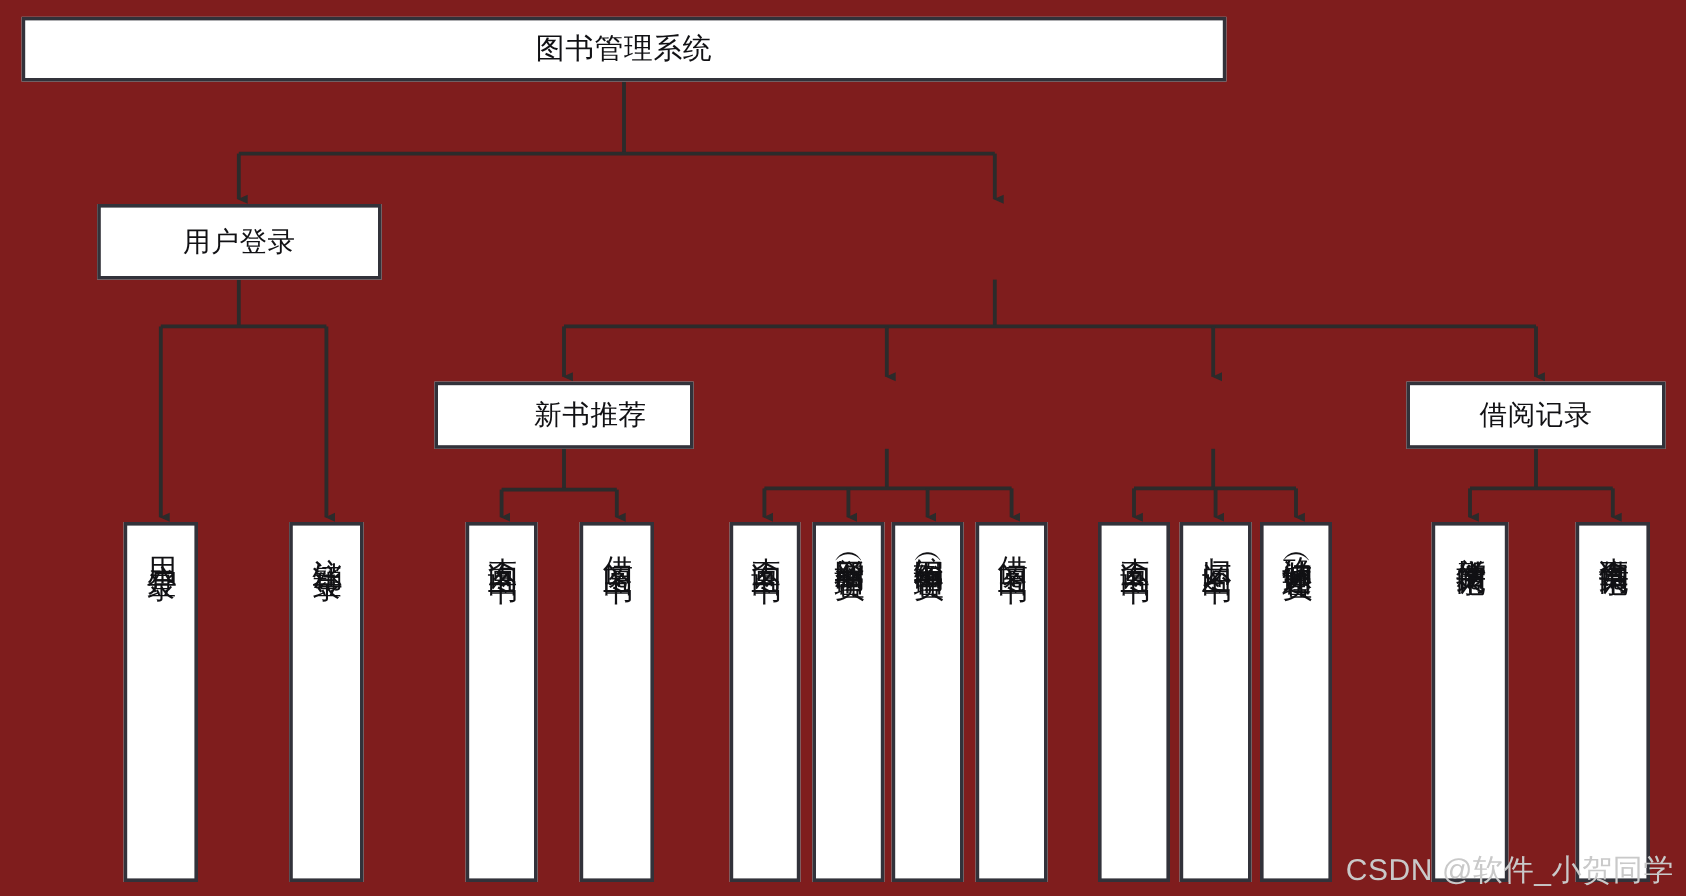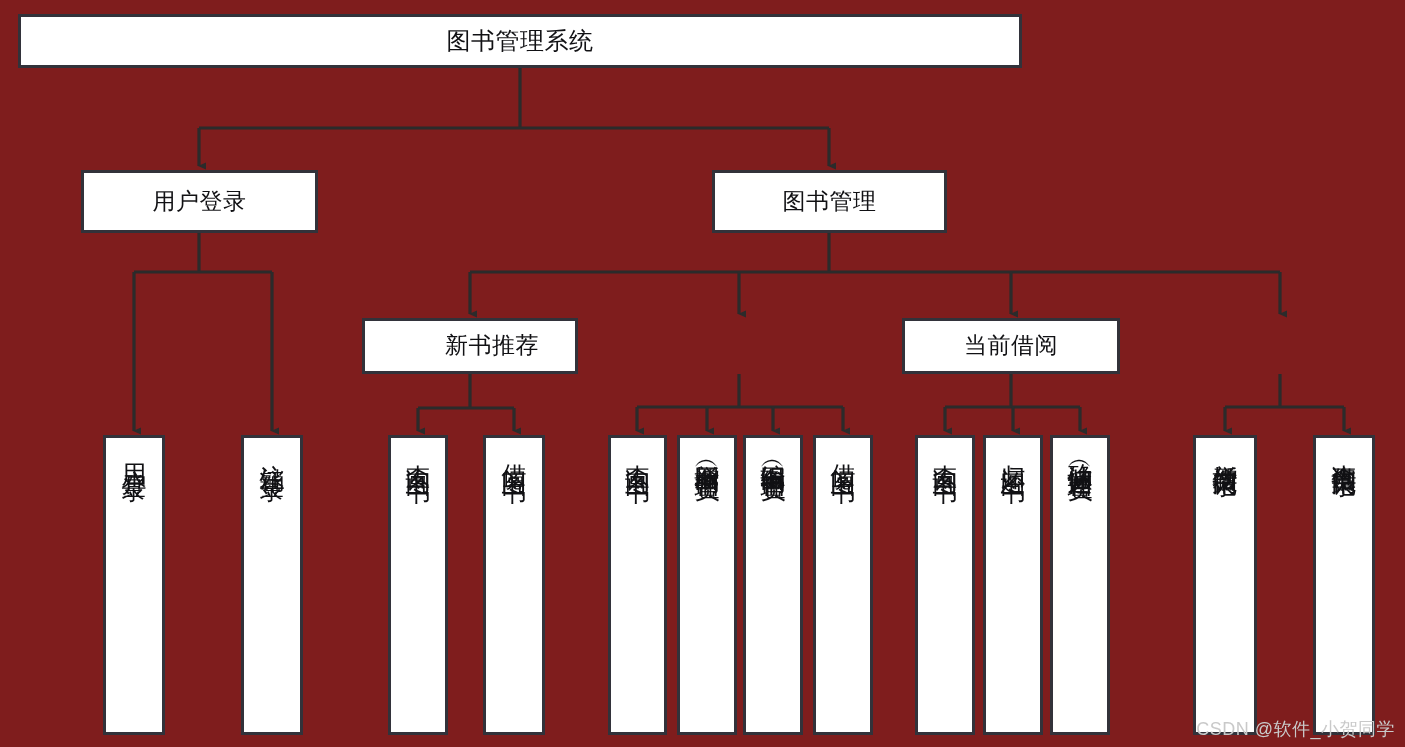--- a/index.html
+++ b/index.html
@@ -62,21 +62,21 @@
     letter-spacing: 5px;
     white-space: nowrap;
   }
   .node.vert.tall-text .label {
     letter-spacing: 2px;
   }
   .watermark {
     position: absolute;
     right: 10px;
     bottom: 6px;
-    font-size: 18px;
+    font-size: 25px;
     color: #c9c9c9;
     letter-spacing: 0.5px;
     white-space: nowrap;
     user-select: none;
   }
 </style>
 </head>
 <body>
 
 <div id="canvas">
@@ -131,29 +131,26 @@
     </g>
   </svg>
 
   <div class="node horiz root" style="left:18px; top:14px; width:1004px; height:54px;">
     <span class="label">图书管理系统</span>
   </div>
 
   <div class="node horiz" style="left:81px; top:170px; width:237px; height:63px;">
     <span class="label">用户登录</span>
   </div>
-  <div class="node horiz" style="left:712px; top:170px; width:235px; height:63px;">
-    <span class="label">图书管理</span>
-  </div>
 
   <div class="node horiz" style="left:362px; top:318px; width:216px; height:56px;padding-left:44px;">
     <span class="label">新书推荐</span>
   </div>
-  <div class="node horiz" style="left:902px; top:318px; width:218px; height:56px;">
-    <span class="label">当前借阅</span>
+  <div class="node horiz" style="left:1172px; top:318px; width:216px; height:56px;">
+    <span class="label">借阅记录</span>
   </div>
 
   <div class="node vert" style="left:103px; top:435px; width:62px; height:300px;">
     <span class="label">用户登录</span>
   </div>
   <div class="node vert" style="left:241px; top:435px; width:62px; height:300px;">
     <span class="label">注销登录</span>
   </div>
 
   <div class="node vert" style="left:388px; top:435px; width:60px; height:300px;">

